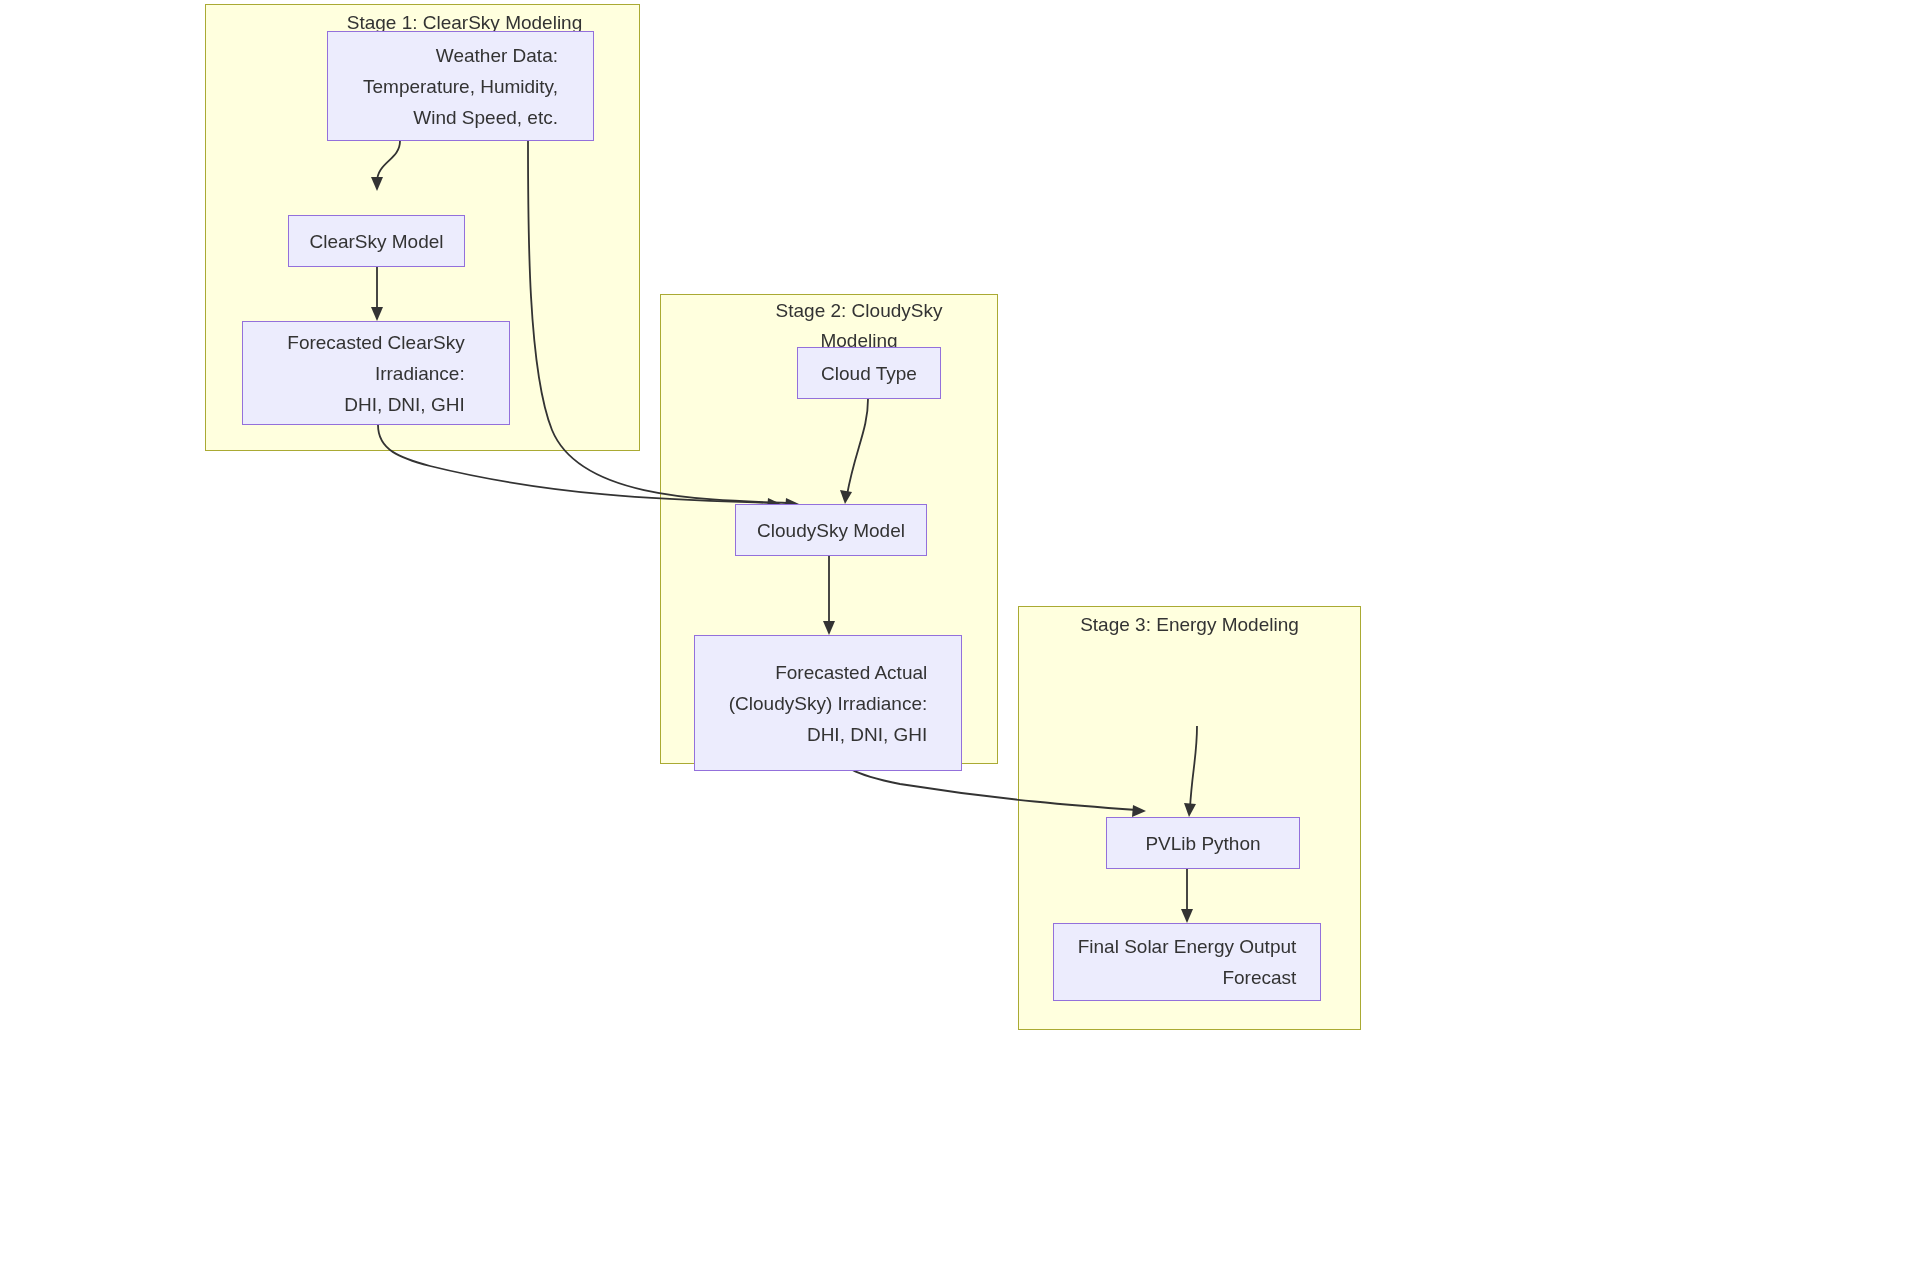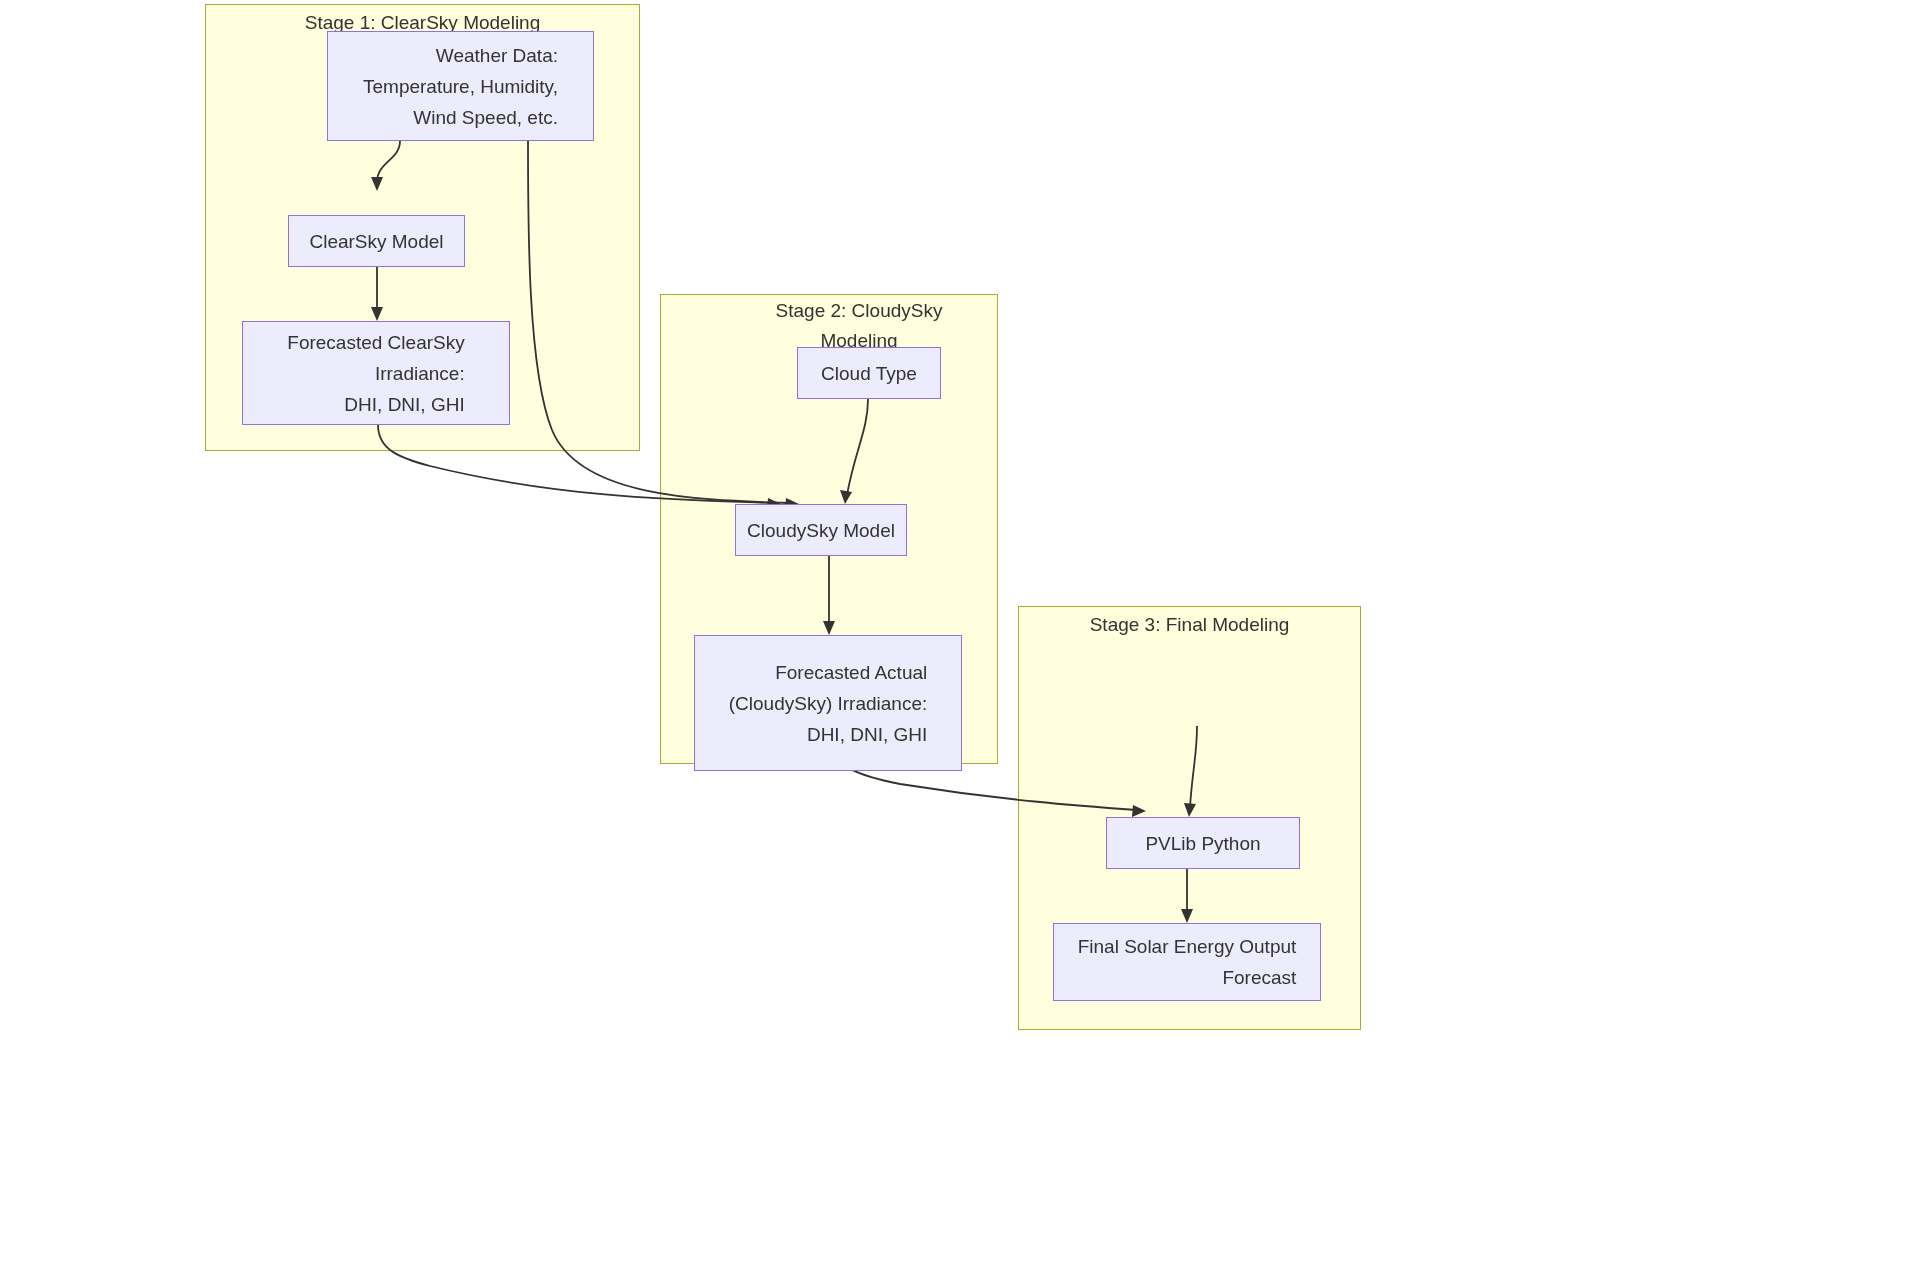--- a/index.html
+++ b/index.html
@@ -68,28 +68,28 @@
     fill: #333333;
     stroke: none;
   }
 </style>
 </head>
 <body>
 
 <div id="stage">
 
   <div class="cluster" style="left:205px; top:4px; width:435px; height:447px;"></div>
-  <div class="cluster-title" style="left:205px; top:8px; width:435px;">Stage 1: ClearSky Modeling</div>
+  <div class="cluster-title" style="left:205px; top:8px; width:435px;padding-left:42px;">Stage 1: ClearSky Modeling</div>
 
   <div class="cluster" style="left:660px; top:294px; width:338px; height:470px;"></div>
   <div class="cluster-title" style="left:660px; top:296px; width:398px;">Stage 2: CloudySky
 Modeling</div>
 
   <div class="cluster" style="left:1018px; top:606px; width:343px; height:424px;"></div>
-  <div class="cluster-title" style="left:1018px; top:610px; width:343px;">Stage 3: Final Modeling</div>
+  <div class="cluster-title" style="left:1018px; top:610px; width:343px;">Stage 3: Energy Modeling</div>
 
   <svg id="edges" viewBox="0 0 1910 1262" width="1910" height="1262">
 
     <g>
       <path d="M 400,141 C 400,160 377,162 377,182"></path>
       <polygon points="377,191 371,177 383,177"></polygon>
     </g>
 
     <g>
       <path d="M 377,243 L 377,312"></path>
@@ -137,21 +137,21 @@
 Wind Speed, etc.</div>
 
   <div class="node" style="left:288px; top:191px; width:177px; height:52px;margin-top:24px;">ClearSky Model</div>
 
   <div class="node" style="left:242px; top:321px; width:268px; height:104px;">Forecasted ClearSky
 Irradiance:
 DHI, DNI, GHI</div>
 
   <div class="node" style="left:797px; top:347px; width:144px; height:52px;">Cloud Type</div>
 
-  <div class="node" style="left:735px; top:504px; width:172px; height:52px;">CloudySky Model</div>
+  <div class="node" style="left:735px; top:504px; width:192px; height:52px;">CloudySky Model</div>
 
   <div class="node" style="left:694px; top:635px; width:268px; height:136px;">Forecasted Actual
 (CloudySky) Irradiance:
 DHI, DNI, GHI</div>
 
 
   <div class="node" style="left:1106px; top:817px; width:194px; height:52px;">PVLib Python</div>
 
   <div class="node" style="left:1053px; top:923px; width:268px; height:78px;">Final Solar Energy Output
 Forecast</div>

